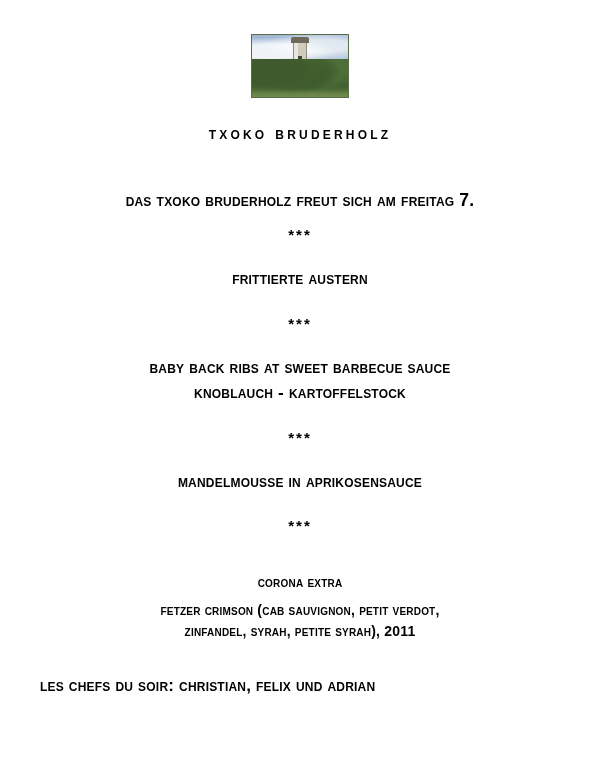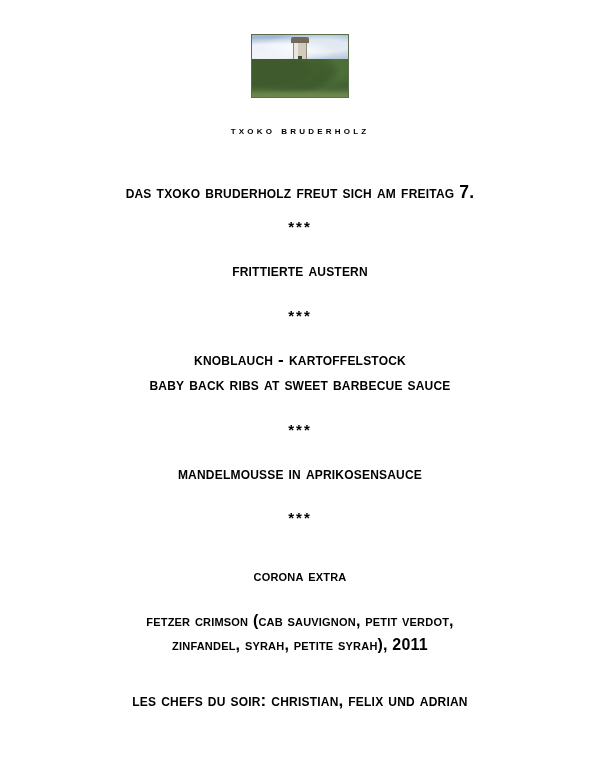--- a/index.html
+++ b/index.html
@@ -85,21 +85,21 @@
       radial-gradient(ellipse at 45% 34%, #36512a 0 36%, rgba(0,0,0,0) 62%),
       radial-gradient(ellipse at 66% 24%, #4e7038 0 34%, rgba(0,0,0,0) 60%),
       radial-gradient(ellipse at 88% 32%, #3c5a2e 0 38%, rgba(0,0,0,0) 62%),
       linear-gradient(#5b7a40 0%, #46602f 55%, #6f8a4e 100%);
   }
 
   
   .brand {
     text-align: center;
     margin-top: 26px;
-    font-size: 11px;
+    font-size: 17px;
     font-weight: bold;
     letter-spacing: 3.2px;
     font-variant: small-caps;
     text-transform: lowercase;
   }
 
   .intro {
     text-align: center;
     margin-top: 44px;
     font-size: 17.5px;
@@ -127,31 +127,30 @@
     line-height: 1.5;
     letter-spacing: .2px;
     margin: 23px 0;
   }
 
   .drinks {
     margin-top: 38px;
   }
   .drink {
     text-align: center;
-    font-size: 16px;
+    font-size: 14px;
     font-weight: bold;
     font-variant: small-caps;
     text-transform: lowercase;
     line-height: 1.5;
     letter-spacing: .2px;
-    margin: 21px 0;
+    margin: 7px 0;
   }
 
   .chefs {
-    text-align: center;
     margin-top: 34px;
     font-size: 17px;
     font-weight: bold;
     font-variant: small-caps;
     text-transform: lowercase;
     letter-spacing: .2px;
   }
 </style>
 </head>
 <body>
@@ -177,22 +176,22 @@
 
   <div class="sep">***</div>
 
   <div class="course">
     <div>Frittierte Austern</div>
   </div>
 
   <div class="sep">***</div>
 
   <div class="course">
+    <div>Baby Back Ribs at Sweet Barbecue Sauce</div>
     <div>Knoblauch - Kartoffelstock</div>
-    <div>Baby Back Ribs at Sweet Barbecue Sauce</div>
   </div>
 
   <div class="sep">***</div>
 
   <div class="course">
     <div>Mandelmousse in Aprikosensauce</div>
   </div>
 
   <div class="sep">***</div>
 

